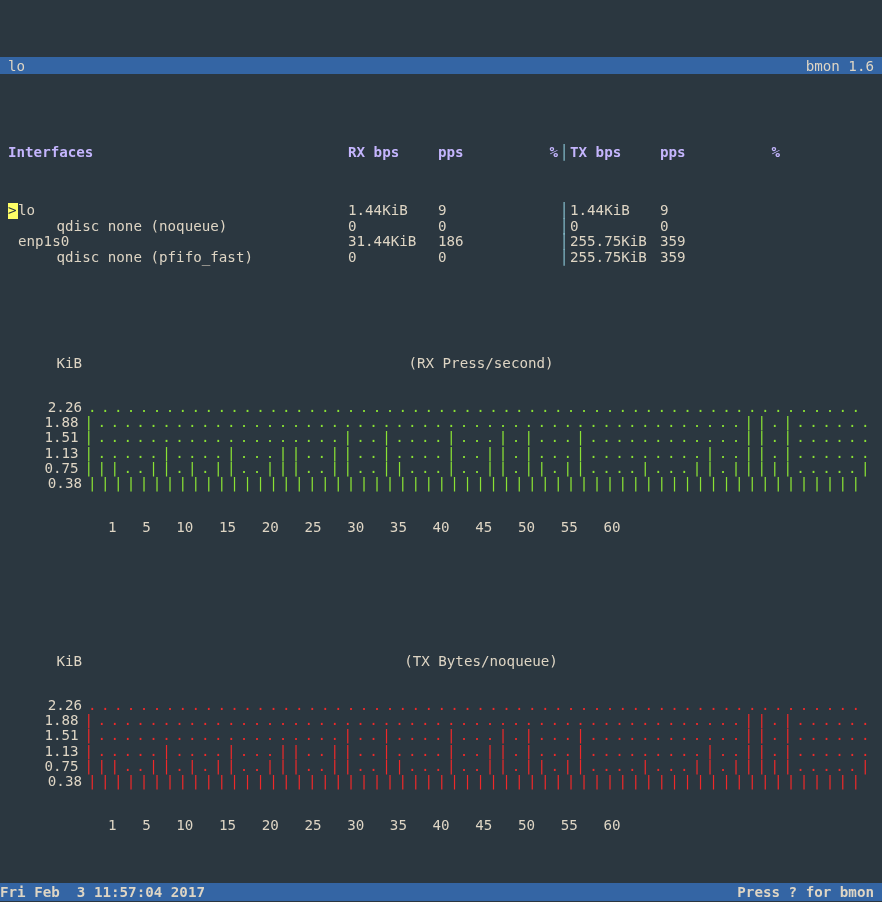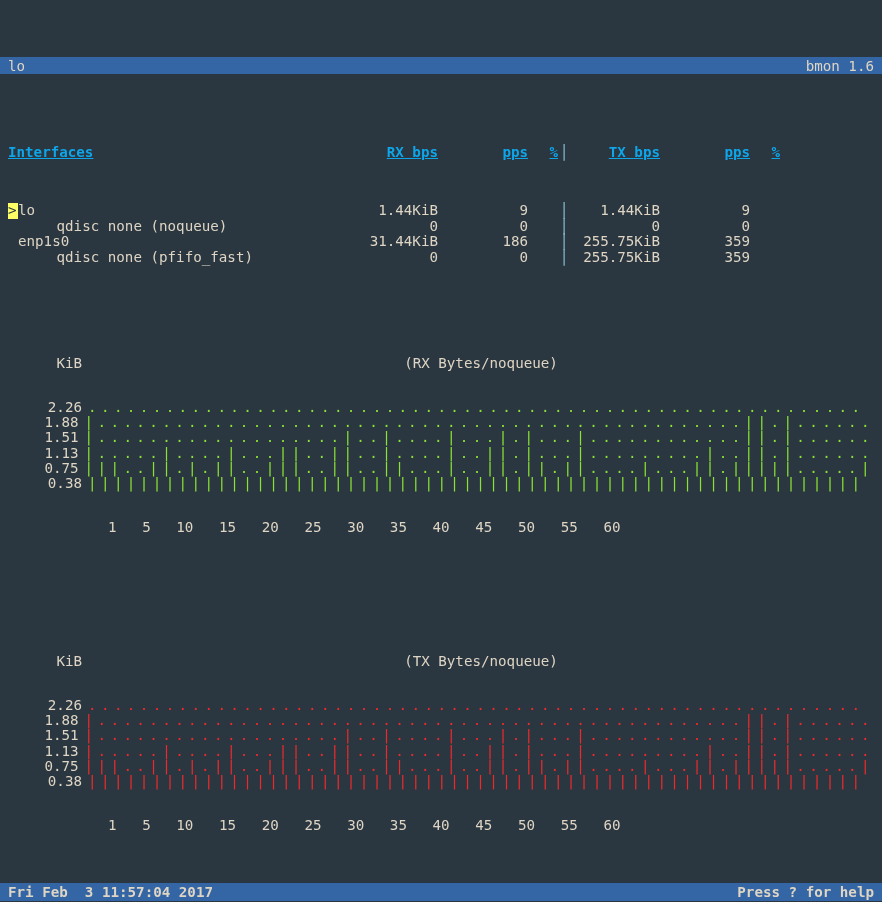--- a/index.html
+++ b/index.html
@@ -15,43 +15,43 @@
     white-space: pre;
   }
   .titlebar {
     background: #3465a4;
     color: #ded5c4;
     display: flex;
     justify-content: space-between;
     padding: 2px 8px 1px 8px;
   }
   .content { padding: 0 8px; }
-  .hdr-yellow { color: #0ea5e9; font-weight: bold; text-decoration: underline; }
+  .hdr-yellow { color: #c4b5fd; font-weight: bold; }
   .row { display: flex; line-height: 15.5px; }
   .ifname { width: 340px; }
-  .col-num { width: 90px; text-align: right; }
+  .col-num { width: 90px; }
   .col-pct { width: 30px; text-align: right; }
   .col-sep { width: 12px; text-align: center; color: #88c0d0; }
   .sel-mark { background: #ffff66; color: #2b3740; display: inline-block; width: 10px; }
   .indent { display: inline-block; width: 30px; }
   .iface-indent { display: inline-block; width: 10px; }
   .graph { margin-top: 6px; }
   .graph-title { text-align: center; }
   .graph-line { display: flex; line-height: 15.2px; }
   .ylab { width: 80px; text-align: right; padding-right: 6px; }
   .gbody { flex: 1; letter-spacing: 4.4px; }
   .g-rx { color: #8ae234; }
   .g-tx { color: #ef2929; }
   .xaxis { padding-left: 100px; }
   .statusbar {
     background: #3465a4;
     color: #ded5c4;
     display: flex;
     justify-content: space-between;
-    padding: 2px 8px 2px 8px;
+    padding: 2px 8px 2px 0;
     font-weight: bold;
     position: absolute;
     bottom: 1px; left: 0; right: 0;
     width: 882px;
   }
 </style>
 </head>
 <body>
 
 
@@ -73,21 +73,21 @@
     <span class="col-num hdr-yellow">pps</span>
     <span class="col-pct hdr-yellow">%</span>
   </div>
 
   <div id="iface-rows"><div class="row"><span class="ifname"><span class="sel-mark">&gt;</span><span>lo</span></span><span class="col-num">1.44KiB</span><span class="col-num">9</span><span class="col-pct"></span><span class="col-sep">│</span><span class="col-num">1.44KiB</span><span class="col-num">9</span><span class="col-pct"></span></div><div class="row"><span class="ifname"><span class="iface-indent"></span><span class="indent"></span><span> qdisc none (noqueue)</span></span><span class="col-num">0</span><span class="col-num">0</span><span class="col-pct"></span><span class="col-sep">│</span><span class="col-num">0</span><span class="col-num">0</span><span class="col-pct"></span></div><div class="row"><span class="ifname"><span class="iface-indent"></span><span>enp1s0</span></span><span class="col-num">31.44KiB</span><span class="col-num">186</span><span class="col-pct"></span><span class="col-sep">│</span><span class="col-num">255.75KiB</span><span class="col-num">359</span><span class="col-pct"></span></div><div class="row"><span class="ifname"><span class="iface-indent"></span><span class="indent"></span><span> qdisc none (pfifo_fast)</span></span><span class="col-num">0</span><span class="col-num">0</span><span class="col-pct"></span><span class="col-sep">│</span><span class="col-num">255.75KiB</span><span class="col-num">359</span><span class="col-pct"></span></div></div>
 
   
   <div class="graph">
     <div class="graph-line">
       <span class="ylab">KiB</span>
-      <span class="graph-title" style="flex:1">(RX Bytes/noqueue)</span>
+      <span class="graph-title" style="flex:1">(RX Press/second)</span>
     </div>
     <div id="rx-graph-lines"><div class="graph-line"><span class="ylab">2.26</span><span class="gbody g-rx">............................................................</span></div><div class="graph-line"><span class="ylab">1.88</span><span class="gbody g-rx">|..................................................||.|......</span></div><div class="graph-line"><span class="ylab">1.51</span><span class="gbody g-rx">|...................|..|....|...|.|...|............||.|......</span></div><div class="graph-line"><span class="ylab">1.13</span><span class="gbody g-rx">|.....|....|...||..||..|....|..||.|...|.........|..||.|......</span></div><div class="graph-line"><span class="ylab">0.75</span><span class="gbody g-rx">|||..||.|.||..|||..||..||...|..||.||.||....|...||.|||||.....|</span></div><div class="graph-line"><span class="ylab">0.38</span><span class="gbody g-rx">||||||||||||||||||||||||||||||||||||||||||||||||||||||||||||</span></div></div>
     <div class="graph-line xaxis">1   5   10   15   20   25   30   35   40   45   50   55   60</div>
   </div>
 
   
   <div class="graph">
     <div class="graph-line">
       <span class="ylab">KiB</span>
       <span class="graph-title" style="flex:1">(TX Bytes/noqueue)</span>
@@ -97,17 +97,17 @@
   </div>
 
   
   
 
   
 </div>
 
 <div class="statusbar">
   <span>Fri Feb  3 11:57:04 2017</span>
-  <span>Press ? for help</span>
+  <span>Press ? for bmon</span>
 </div>
 
 
 
 
 </body></html>

